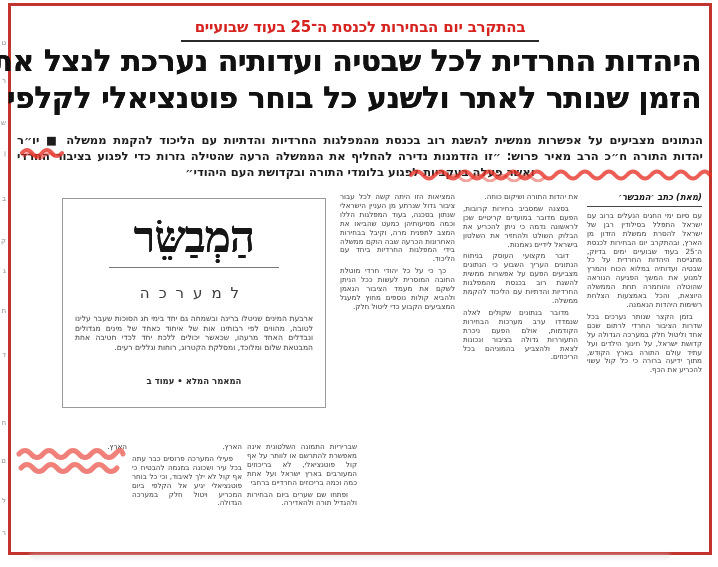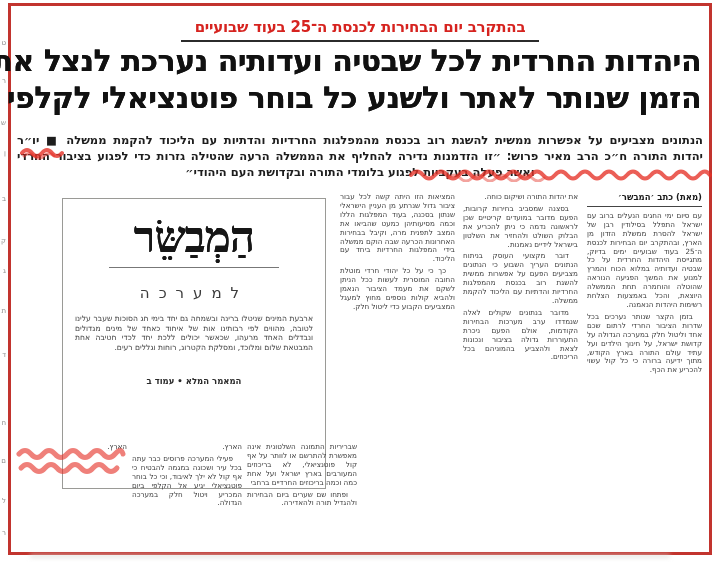--- a/index.html
+++ b/index.html
@@ -53,24 +53,25 @@
   .c1{left:576px;top:187px;width:115px;height:356px;}
   .c2{left:452px;top:187px;width:115px;height:356px;}
   .c3{left:329px;top:187px;width:115px;height:356px;}
   .c4{left:236px;top:437px;width:110px;height:106px;}
   .c5{left:121px;top:437px;width:110px;height:106px;}
   .c6{left:6px;top:437px;width:110px;height:106px;}
   .byline{
     font-weight:700;font-size:8.5px;color:#1a1a1a;text-align:right;
     border-bottom:1px solid #444;padding-bottom:4px;margin-bottom:5px;
     filter:none;
+    font-style:italic;
   }
   
   .ed-box{
-    position:absolute;left:51px;top:192px;width:264px;height:291px;
+    position:absolute;left:51px;top:192px;width:264px;height:210px;
     border:1px solid #9a9a96;background:#fff;direction:rtl;box-sizing:border-box;
   }
   .ed-logo{
     margin-top:14px;text-align:center;font-family:"DejaVu Serif",serif;
     font-weight:700;font-size:44px;line-height:48px;color:#161616;
     letter-spacing:-1px;text-shadow:0 0 .6px #161616;
   }
   .ed-logo-rule{width:170px;height:1px;background:#777;margin:6px auto 0;}
   .ed-section{
     margin-top:16px;text-align:center;font-size:15px;color:#3c3c3c;

